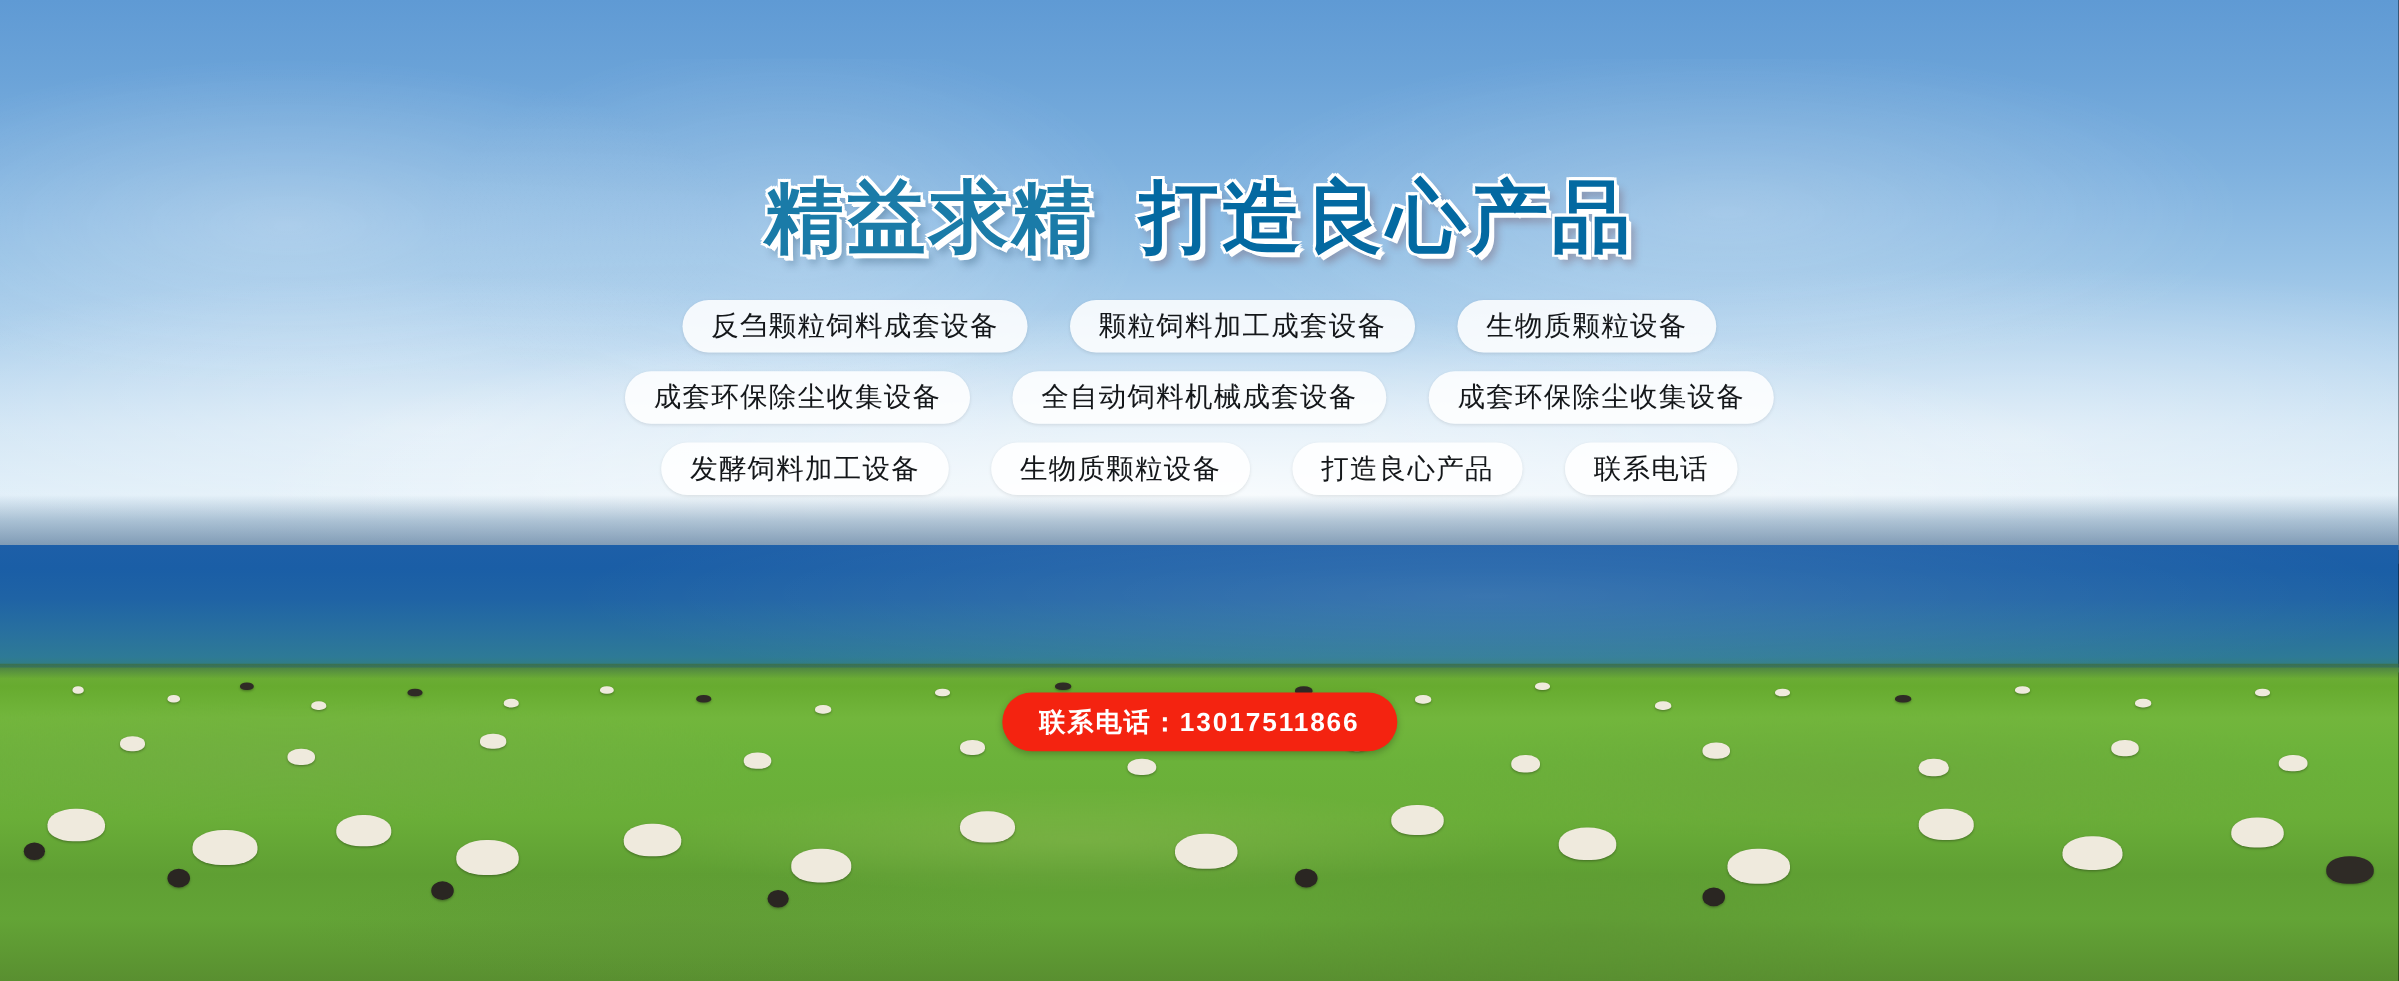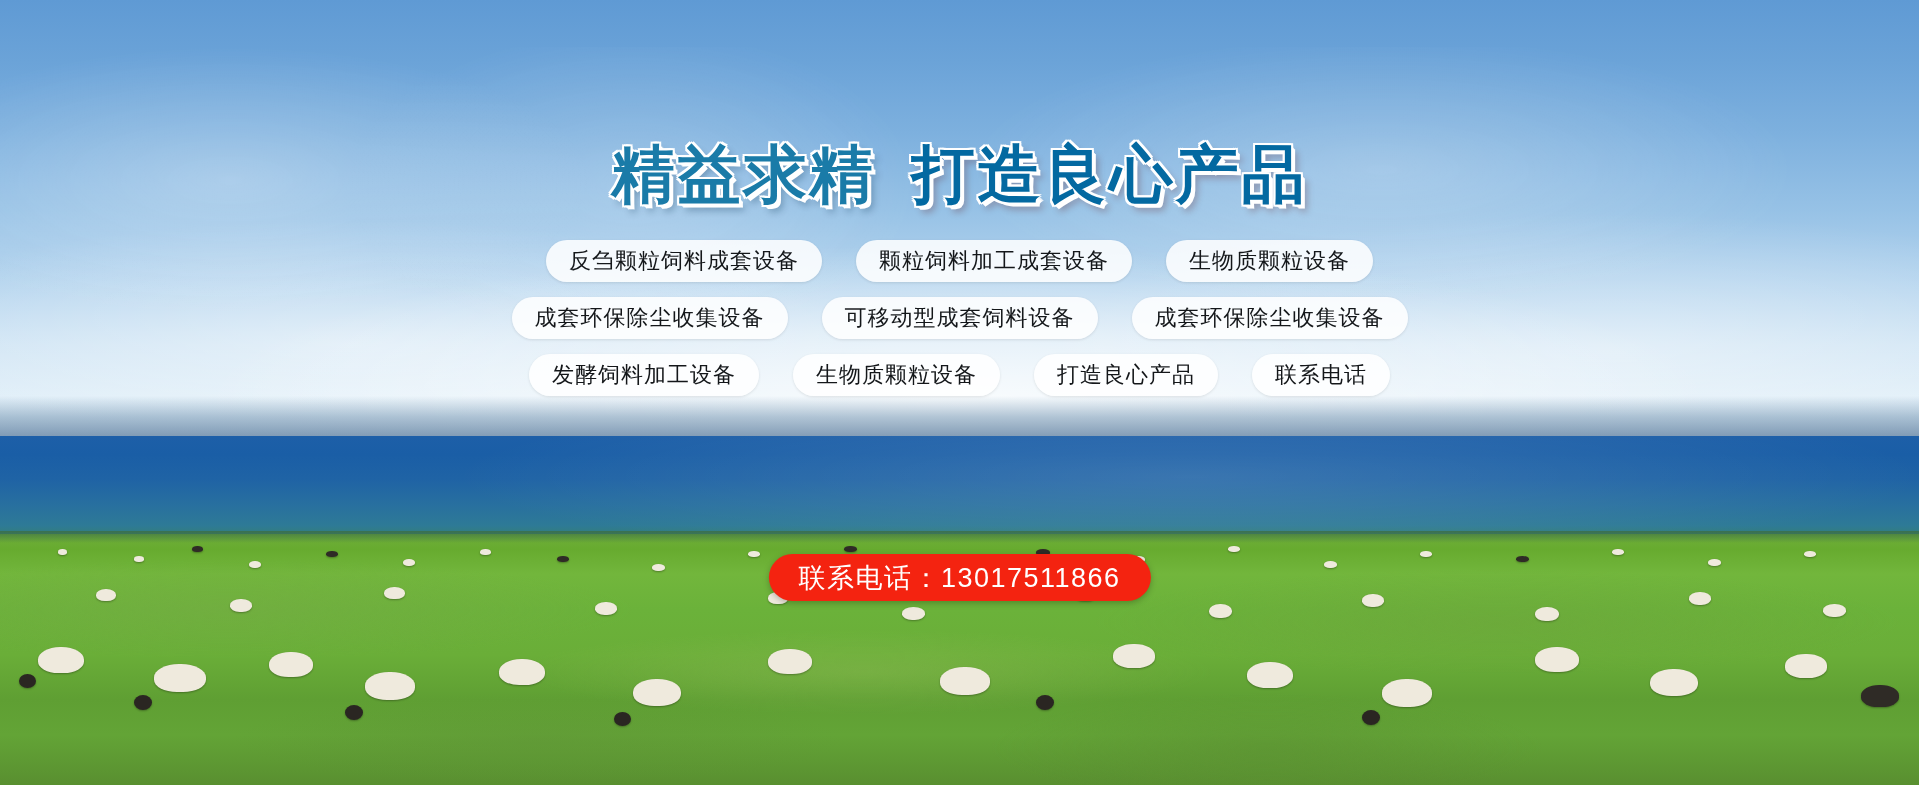--- a/index.html
+++ b/index.html
@@ -156,22 +156,22 @@
     transform:translateX(-50%);
     background:#f42310;
     border-radius:26px;
     height:47px;
     display:flex; align-items:center; justify-content:center;
     padding:0 30px;
     box-shadow:0 2px 6px rgba(0,0,0,0.25);
   }
   .phone-text {
     color:#fff;
-    font-size:27px;
-    font-weight:normal;
+    font-size:21px;
+    font-weight:bold;
     letter-spacing:1.5px;
     white-space:nowrap;
   }
 </style>
 </head>
 <body>
 
 <div id="banner">
 
   <div class="sky"></div>
@@ -250,21 +250,21 @@
   <div class="pill-rows">
 
     <div class="pill-row">
       <div class="pill">反刍颗粒饲料成套设备</div>
       <div class="pill">颗粒饲料加工成套设备</div>
       <div class="pill">生物质颗粒设备</div>
     </div>
 
     <div class="pill-row">
       <div class="pill">成套环保除尘收集设备</div>
-      <div class="pill">可移动型成套饲料设备</div>
+      <div class="pill">全自动饲料机械成套设备</div>
       <div class="pill">成套环保除尘收集设备</div>
     </div>
 
     <div class="pill-row">
       <div class="pill">发酵饲料加工设备</div>
       <div class="pill">生物质颗粒设备</div>
       <div class="pill">打造良心产品</div>
       <div class="pill">联系电话</div>
     </div>
 

